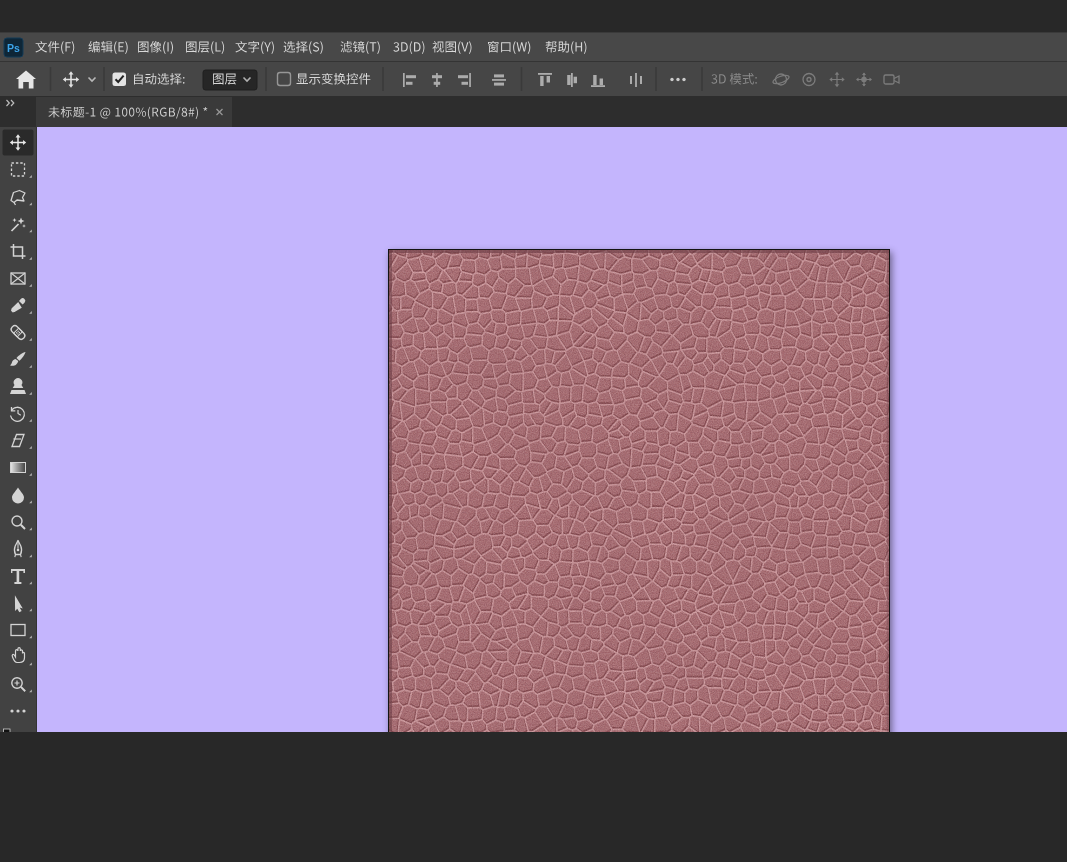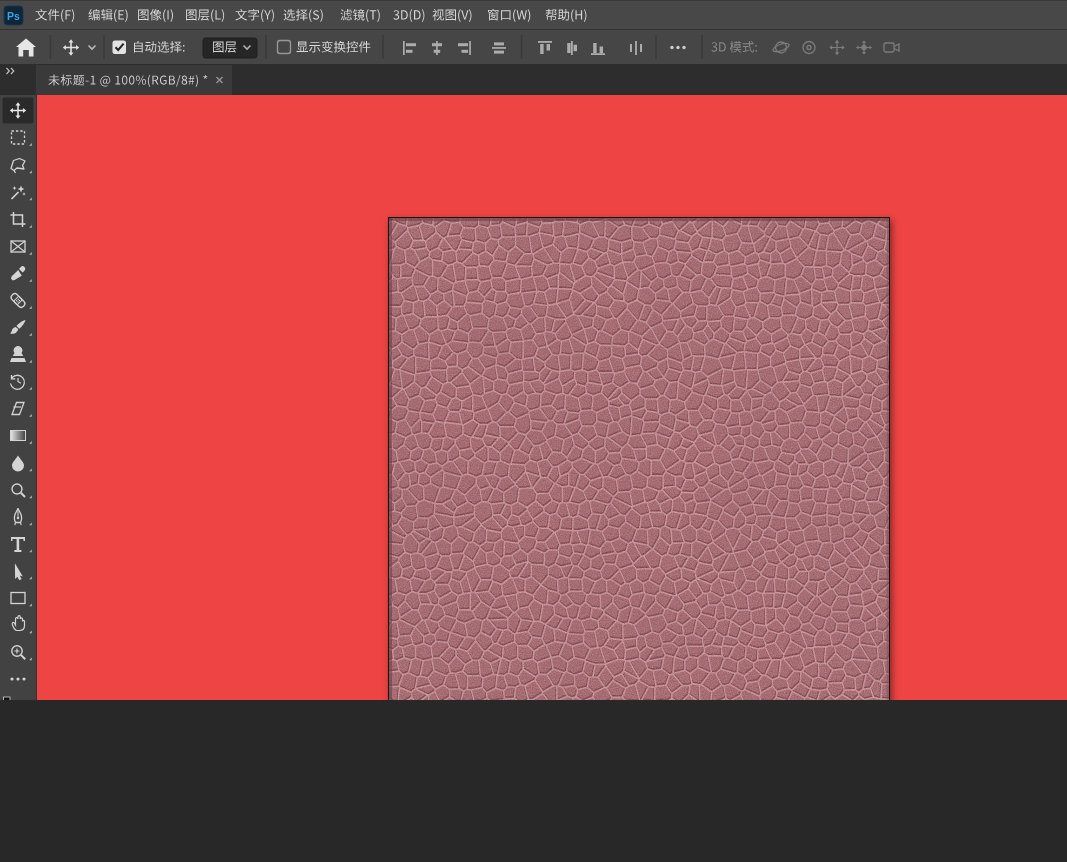--- a/index.html
+++ b/index.html
@@ -1,14 +1,14 @@
 <!DOCTYPE html>
 <html><head><meta charset="utf-8"><style>
 html,body{margin:0;padding:0;background:#282828;}
-#app{position:relative;width:1067px;height:700px;overflow:hidden;background:#ef4444;font-family:"Liberation Sans",sans-serif;}
+#app{position:relative;width:1067px;height:700px;overflow:hidden;background:#c4b5fd;font-family:"Liberation Sans",sans-serif;margin-top:32px;}
 .abs{position:absolute;}
 </style></head><body>
 <div id="app">
   <div class="abs" style="left:0;top:0;width:1067px;height:29px;background:#484848;border-top:1px solid #3a3a3a;box-sizing:border-box;"></div>
   <div class="abs" style="left:0;top:29px;width:1067px;height:34px;background:#464646;border-top:1px solid #343434;"></div>
   <div class="abs" style="left:0;top:64px;width:1067px;height:31px;background:#2d2d2d;"></div>
   <div class="abs" style="left:36px;top:65px;width:196px;height:30px;background:#3a3a3a;"></div>
   <div class="abs" style="left:0;top:95px;width:36px;height:767px;background:#424242;border-right:1px solid #343434;"></div>
   <div class="abs" style="left:36px;top:843px;width:1031px;height:19px;background:#3e3e3e;"></div>
   <div class="abs" style="left:285px;top:843px;width:782px;height:17px;background:#464646;"></div>

